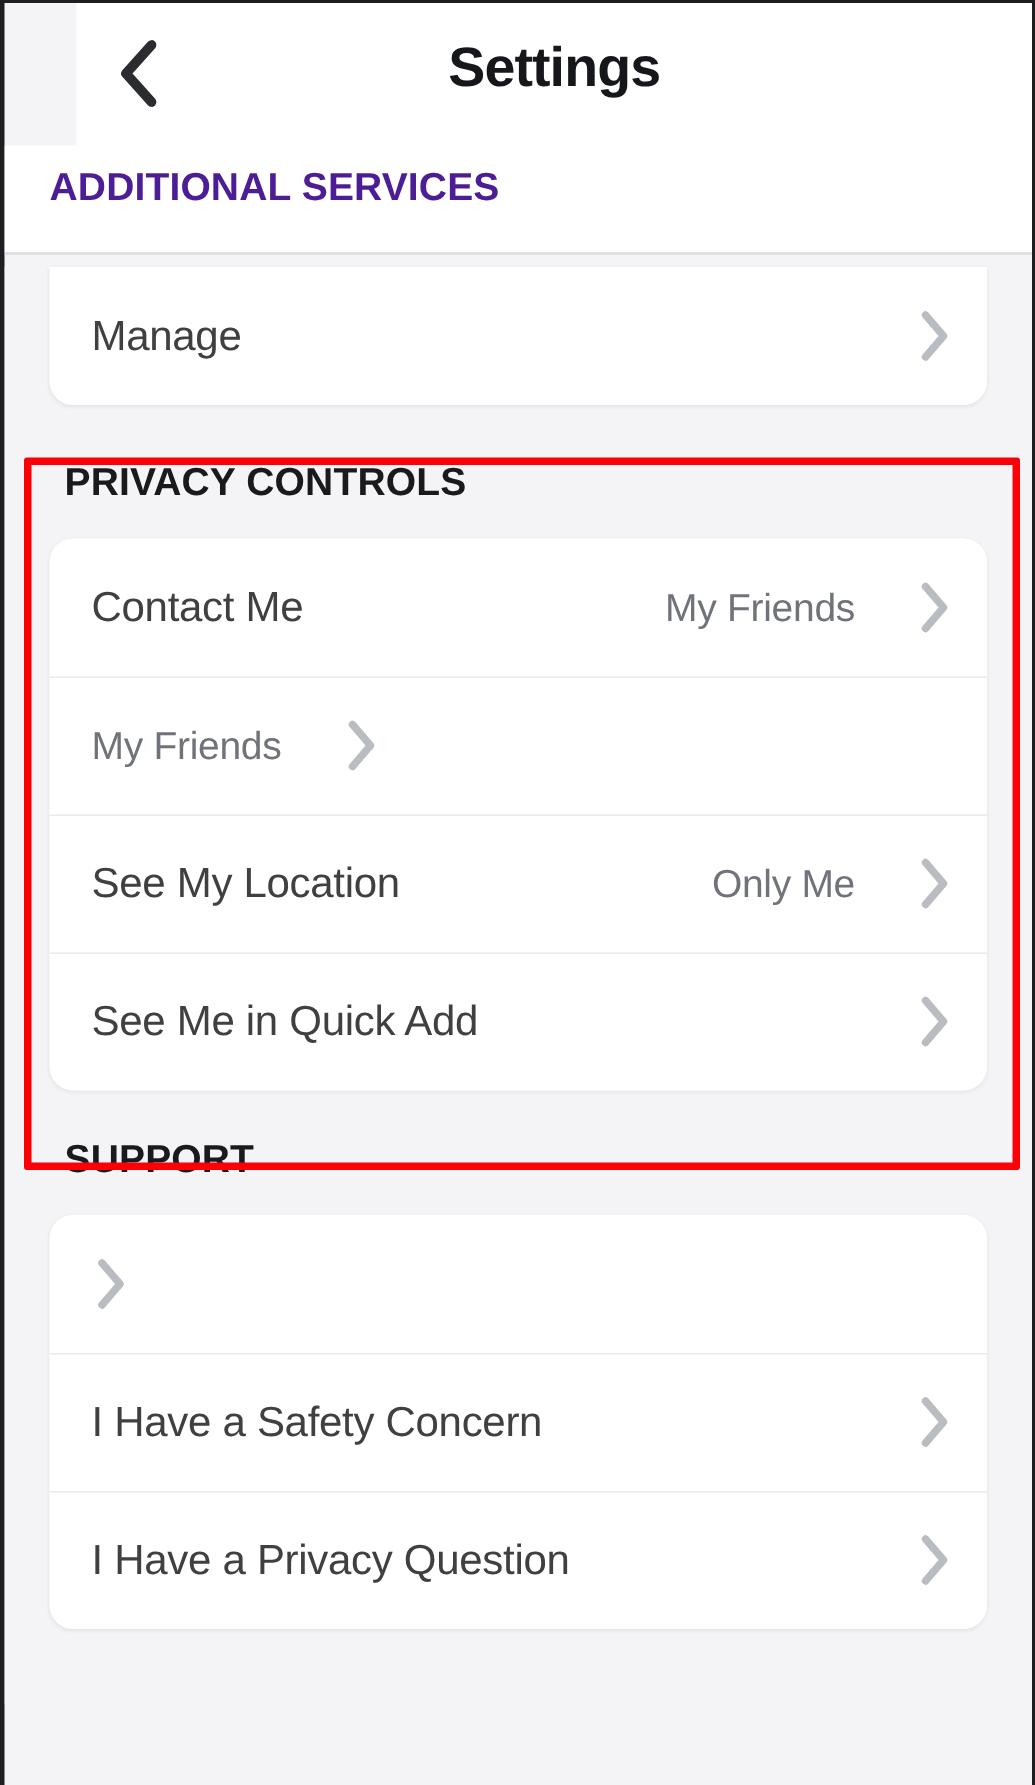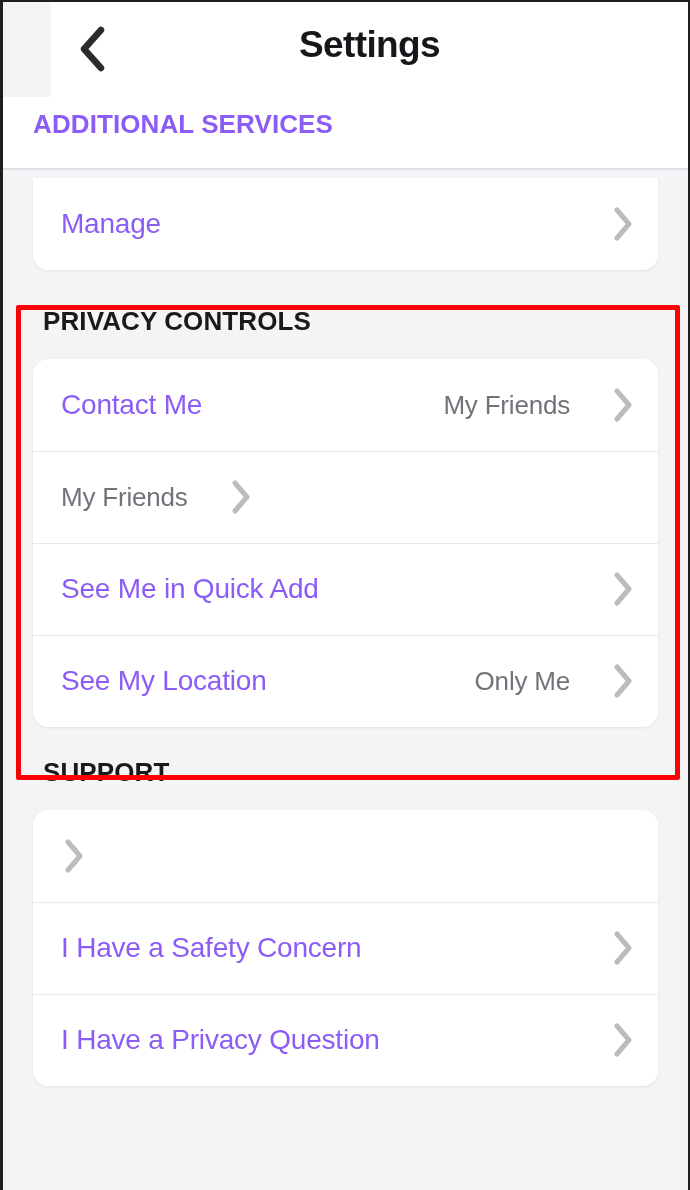--- a/index.html
+++ b/index.html
@@ -54,21 +54,21 @@
     letter-spacing: -0.6px;
     color: #16171a;
   }
 
   .section-head-top {
     background: #ffffff;
     padding: 12px 30px 28px 30px;
     font-size: 26px;
     font-weight: bold;
     letter-spacing: 0.1px;
-    color: #8b5cf6;
+    color: #4c1d95;
   }
 
   .header-divider {
     height: 2px;
     background: #dddfe2;
   }
 
   
   .content {
     background: #f4f4f6;
@@ -101,21 +101,21 @@
     position: absolute;
     left: 0;
     right: 0;
     top: 0;
     height: 1px;
     background: #e9eaec;
   }
 
   .row-label {
     font-size: 28px;
-    color: #8b5cf6;
+    color: #404040;
     letter-spacing: -0.2px;
     flex: 1 1 auto;
     white-space: nowrap;
   }
 
   .row-value {
     font-size: 26px;
     color: #70747a;
     letter-spacing: -0.2px;
     margin-right: 40px;
@@ -206,38 +206,38 @@
         <div class="row">
           <span class="row-value">My Friends</span>
           <span class="row-chevron">
             <svg width="22" height="34" viewBox="0 0 22 34" fill="none" aria-hidden="true">
               <path d="M5 3 L17 17 L5 31" stroke="#b9bdc2" stroke-width="5" stroke-linecap="round" stroke-linejoin="round"></path>
             </svg>
           </span>
         </div>
 
         <div class="row">
-          <span class="row-label">See Me in Quick Add</span>
-          <span class="row-chevron">
-            <svg width="22" height="34" viewBox="0 0 22 34" fill="none" aria-hidden="true">
-              <path d="M5 3 L17 17 L5 31" stroke="#b9bdc2" stroke-width="5" stroke-linecap="round" stroke-linejoin="round"></path>
-            </svg>
-          </span>
-        </div>
-
-        <div class="row">
           <span class="row-label">See My Location</span>
           <span class="row-value">Only Me</span>
           <span class="row-chevron">
             <svg width="22" height="34" viewBox="0 0 22 34" fill="none" aria-hidden="true">
               <path d="M5 3 L17 17 L5 31" stroke="#b9bdc2" stroke-width="5" stroke-linecap="round" stroke-linejoin="round"></path>
             </svg>
           </span>
         </div>
 
+        <div class="row">
+          <span class="row-label">See Me in Quick Add</span>
+          <span class="row-chevron">
+            <svg width="22" height="34" viewBox="0 0 22 34" fill="none" aria-hidden="true">
+              <path d="M5 3 L17 17 L5 31" stroke="#b9bdc2" stroke-width="5" stroke-linecap="round" stroke-linejoin="round"></path>
+            </svg>
+          </span>
+        </div>
+
       </div>
     </div>
 
     <div>
       <div class="section-head">SUPPORT</div>
 
       <div class="card">
 
         <div class="row">
           <span class="row-chevron">

